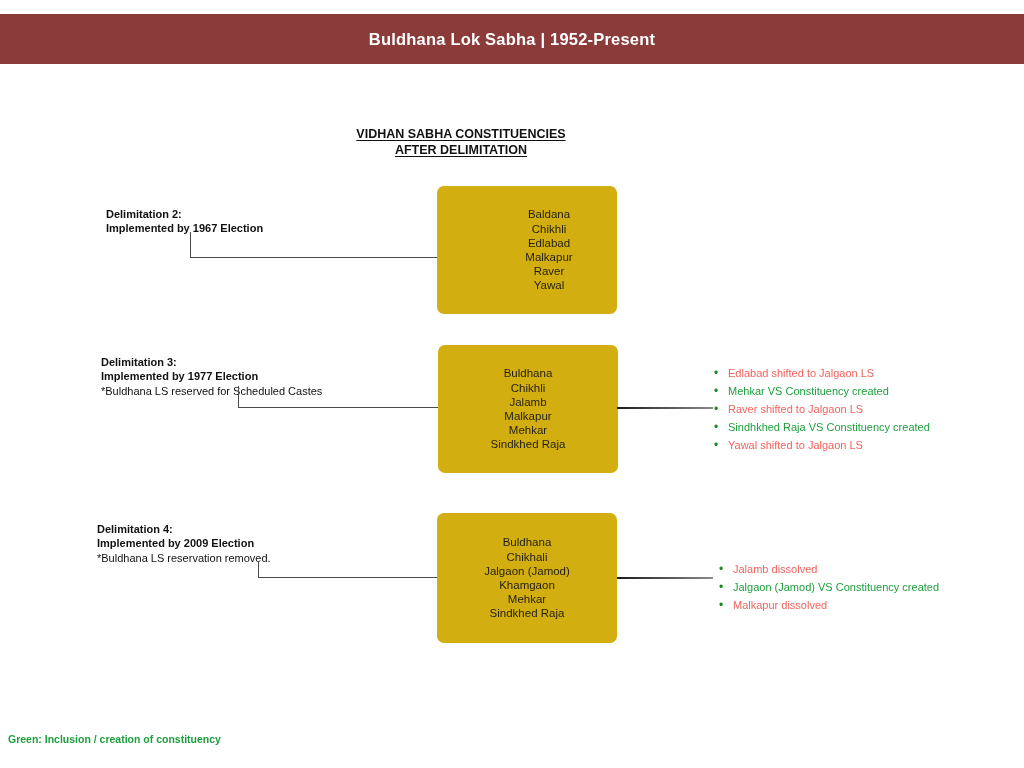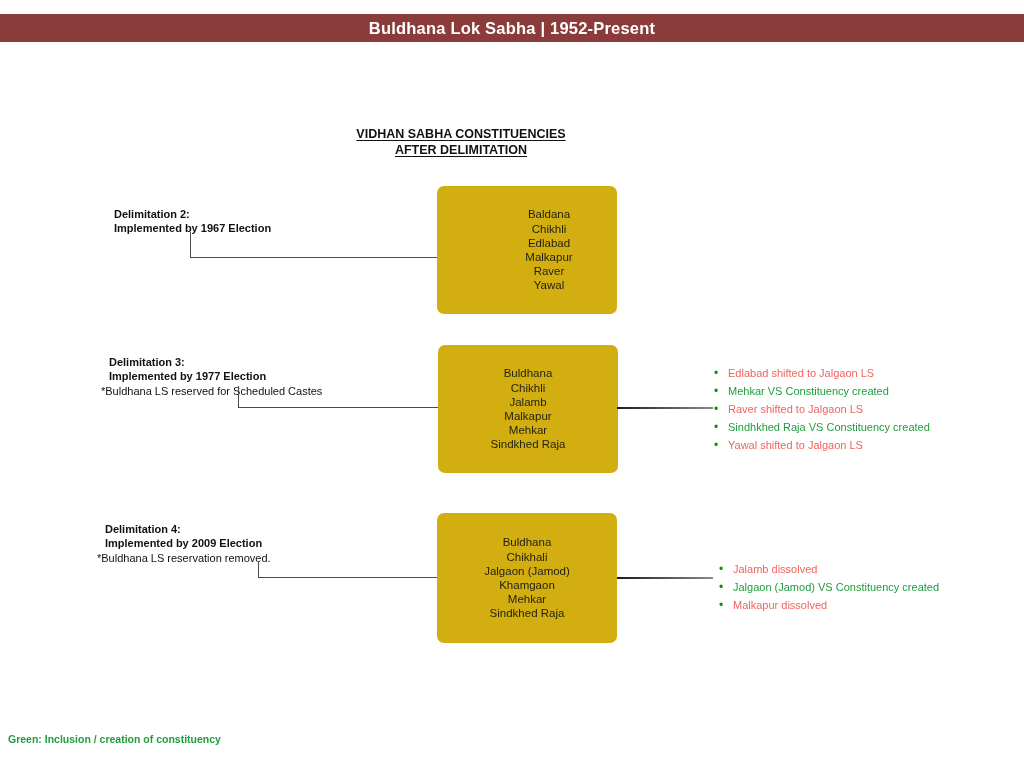--- a/index.html
+++ b/index.html
@@ -15,21 +15,21 @@
     overflow: hidden;
     position: relative;
   }
 
   
   #header-bar {
     position: absolute;
     left: 0;
     top: 14px;
     width: 1024px;
-    height: 28px;
+    height: 50px;
     background: #8C3B3B;
     display: flex;
     align-items: center;
     justify-content: center;
   }
   #header-title {
     color: #ffffff;
     font-size: 16.5px;
     font-weight: bold;
     letter-spacing: 0.2px;
@@ -60,21 +60,21 @@
   #row-3 { top: 513px; }
 
   
   .delim-label {
     position: absolute;
     font-size: 11px;
     color: #111111;
     line-height: 14px;
     white-space: nowrap;
   }
-  .delim-label .l1, .delim-label .l2 { font-weight: bold; display: block; margin-left: 8px; }
+  .delim-label .l1, .delim-label .l2 { font-weight: bold; display: block; }
   .delim-label .note { font-weight: normal; display: block; font-size: 11px; padding-top: 1px; }
 
   #label-1 { left: 106px; top: 21px; }
   #label-2 { left: 101px; top: 10px; }
   #label-3 { left: 97px; top: 9px; }
 
   
   .elbow {
     position: absolute;
     border-left: 1.4px solid #4a4a4a;

